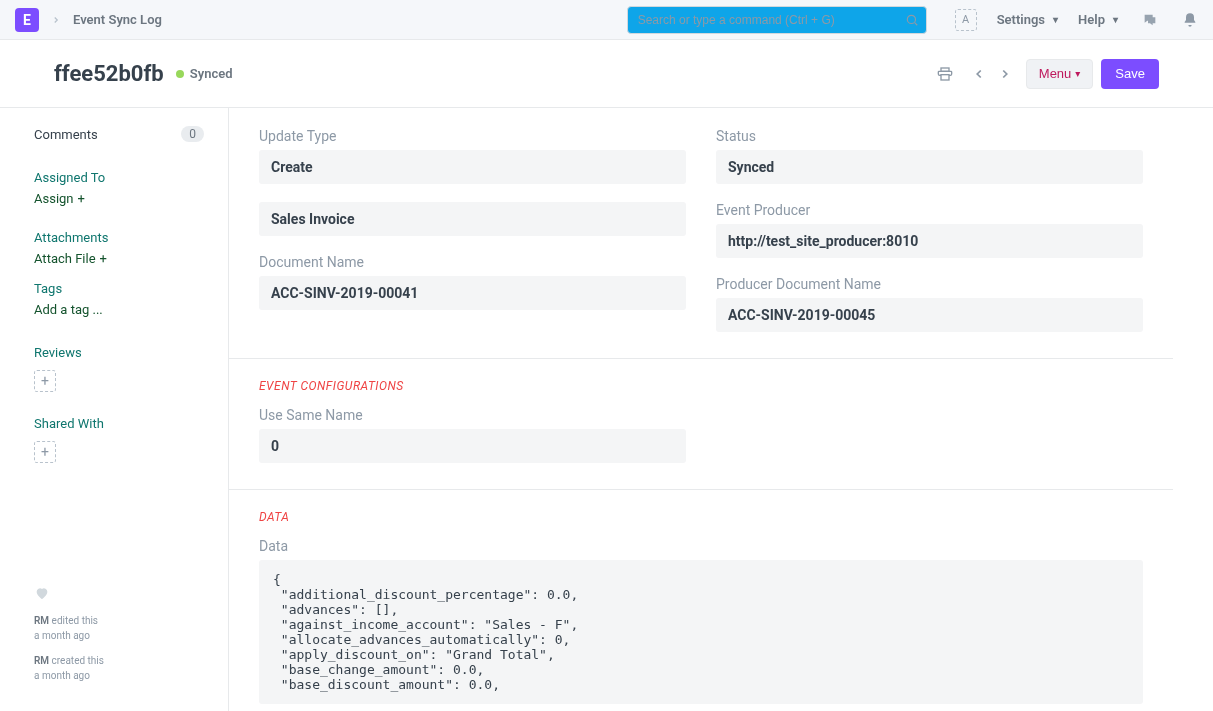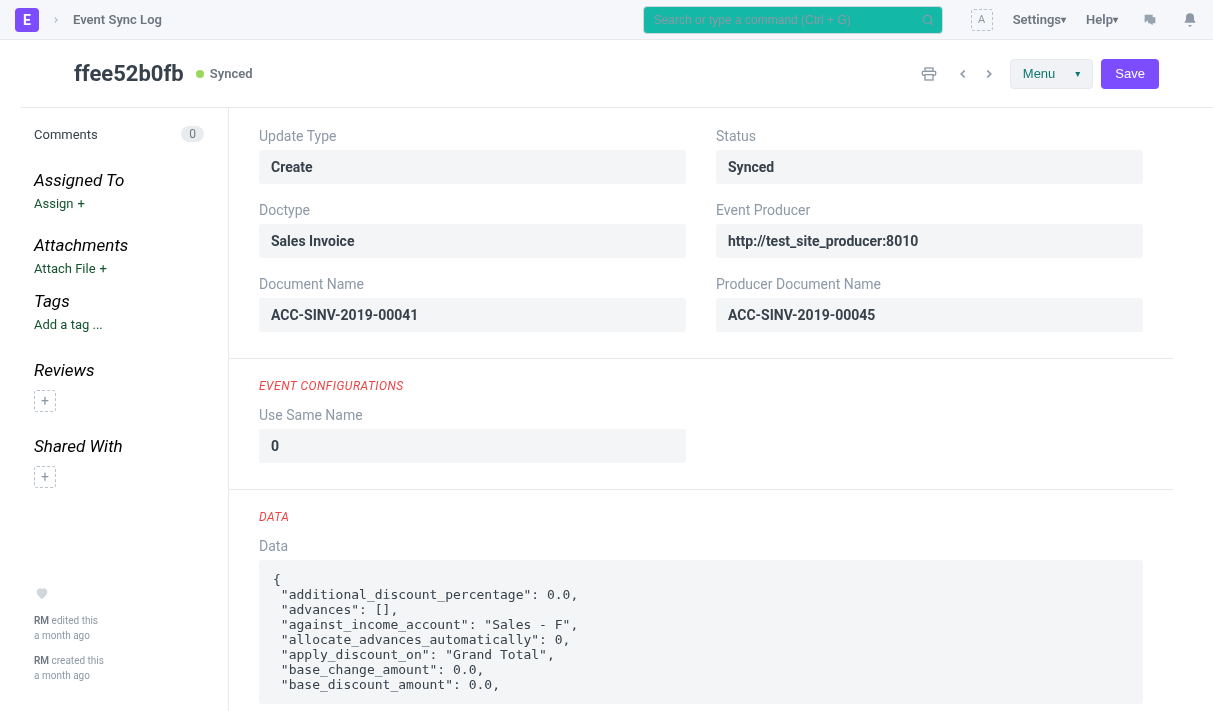--- a/index.html
+++ b/index.html
@@ -32,55 +32,54 @@
   .breadcrumb-text { font-weight: 600; color: #6c7680; font-size: 13px; }
   .nav-spacer { flex: 1; }
   .search-wrap {
     position: relative;
     width: 300px;
   }
   .search-input {
     width: 100%; height: 28px;
     border: 1px solid #d1d8dd;
     border-radius: 4px;
-    background: #14b8a6;
+    background: #0ea5e9;
     padding: 0 30px 0 10px;
     font-size: 12px;
     color: #36414c;
   }
   .search-input::placeholder { color: #8d99a6; }
   .search-icon {
     position: absolute; right: 8px; top: 50%; transform: translateY(-50%);
     color: #8d99a6;
   }
   .user-chip {
     width: 22px; height: 22px;
     border: 1px dashed #b8c2cc;
     border-radius: 3px;
     display: flex; align-items: center; justify-content: center;
     font-size: 11px; color: #8d99a6;
     margin-left: 20px;
   }
   .nav-link {
     color: #6c7680; font-weight: 600; font-size: 13px;
-    margin-left: 12px; display: inline-flex; align-items: center; gap: 0;
+    margin-left: 12px; display: inline-flex; align-items: center; gap: 8px;
     cursor: pointer;
   }
   .nav-caret { font-size: 10px; }
   .nav-icon {
     color: #8d99a6; margin-left: 16px; cursor: pointer;
   }
 
   
   .page-head {
     height: 68px;
     border-bottom: 1px solid #e7e9eb;
     display: flex; align-items: center;
     padding: 0 54px;
-    margin-left: 20px;
   }
   .page-title {
     font-size: 22px; font-weight: 700; color: #36414c;
   }
   .status-pill {
     display: inline-flex; align-items: center;
     margin-left: 12px; font-size: 13px; font-weight: 600;
   }
   .status-dot {
     width: 8px; height: 8px; border-radius: 50%;
@@ -91,22 +90,22 @@
   .head-actions { display: flex; align-items: center; gap: 8px; }
   .icon-btn {
     width: 26px; height: 26px;
     display: inline-flex; align-items: center; justify-content: center;
     color: #8d99a6; cursor: pointer;
     border-radius: 4px;
   }
   .menu-btn {
     height: 30px; padding: 0 12px;
     background: #f0f2f5; border: 1px solid #e7e9eb;
-    border-radius: 4px; font-size: 13px; color: #0f766e;
-    display: inline-flex; align-items: center; gap: 20px; cursor: pointer;
+    border-radius: 4px; font-size: 13px; color: #be185d;
+    display: inline-flex; align-items: center; gap: 4px; cursor: pointer;
   }
   .save-btn {
     height: 30px; padding: 0 14px;
     background: #7c4dff; border: none;
     border-radius: 4px; font-size: 13px; color: #fff;
     cursor: pointer;
   }
 
   
   .page-body {
@@ -119,21 +118,21 @@
     padding: 18px 24px 18px 34px;
     overflow-y: auto;
     display: flex; flex-direction: column;
   }
   .side-row { display: flex; align-items: center; justify-content: space-between; margin-bottom: 18px; }
   .side-label { font-size: 13px; color: #36414c; }
   .count-badge {
     background: #e9ecef; color: #6c7680;
     border-radius: 10px; padding: 1px 8px; font-size: 12px;
   }
-  .side-head { font-size: 17px; color: #000000; margin-top: 10px; margin-bottom: 6px; font-style: italic; }
+  .side-head { font-size: 13px; color: #0f766e; margin-top: 10px; margin-bottom: 6px; }
   .side-muted {
     font-size: 13px; color: #14532d; display: inline-flex; gap: 4px;
     cursor: pointer; margin-bottom: 4px;
   }
   .plus-box {
     width: 22px; height: 22px;
     border: 1px dashed #b8c2cc;
     border-radius: 3px;
     display: flex; align-items: center; justify-content: center;
     color: #8d99a6; font-size: 14px; cursor: pointer;
@@ -319,21 +318,20 @@
   <div class="main">
 
     <div class="form-section">
       <div class="cols">
         <div class="col">
           <div class="field">
             <div class="field-label">Update Type</div>
             <div class="field-value">Create</div>
           </div>
           <div class="field">
-            <div class="field-label">Doctype</div>
             <div class="field-value">Sales Invoice</div>
           </div>
           <div class="field" style="margin-bottom:0;">
             <div class="field-label">Document Name</div>
             <div class="field-value">ACC-SINV-2019-00041</div>
           </div>
         </div>
         <div class="col">
           <div class="field">
             <div class="field-label">Status</div>

